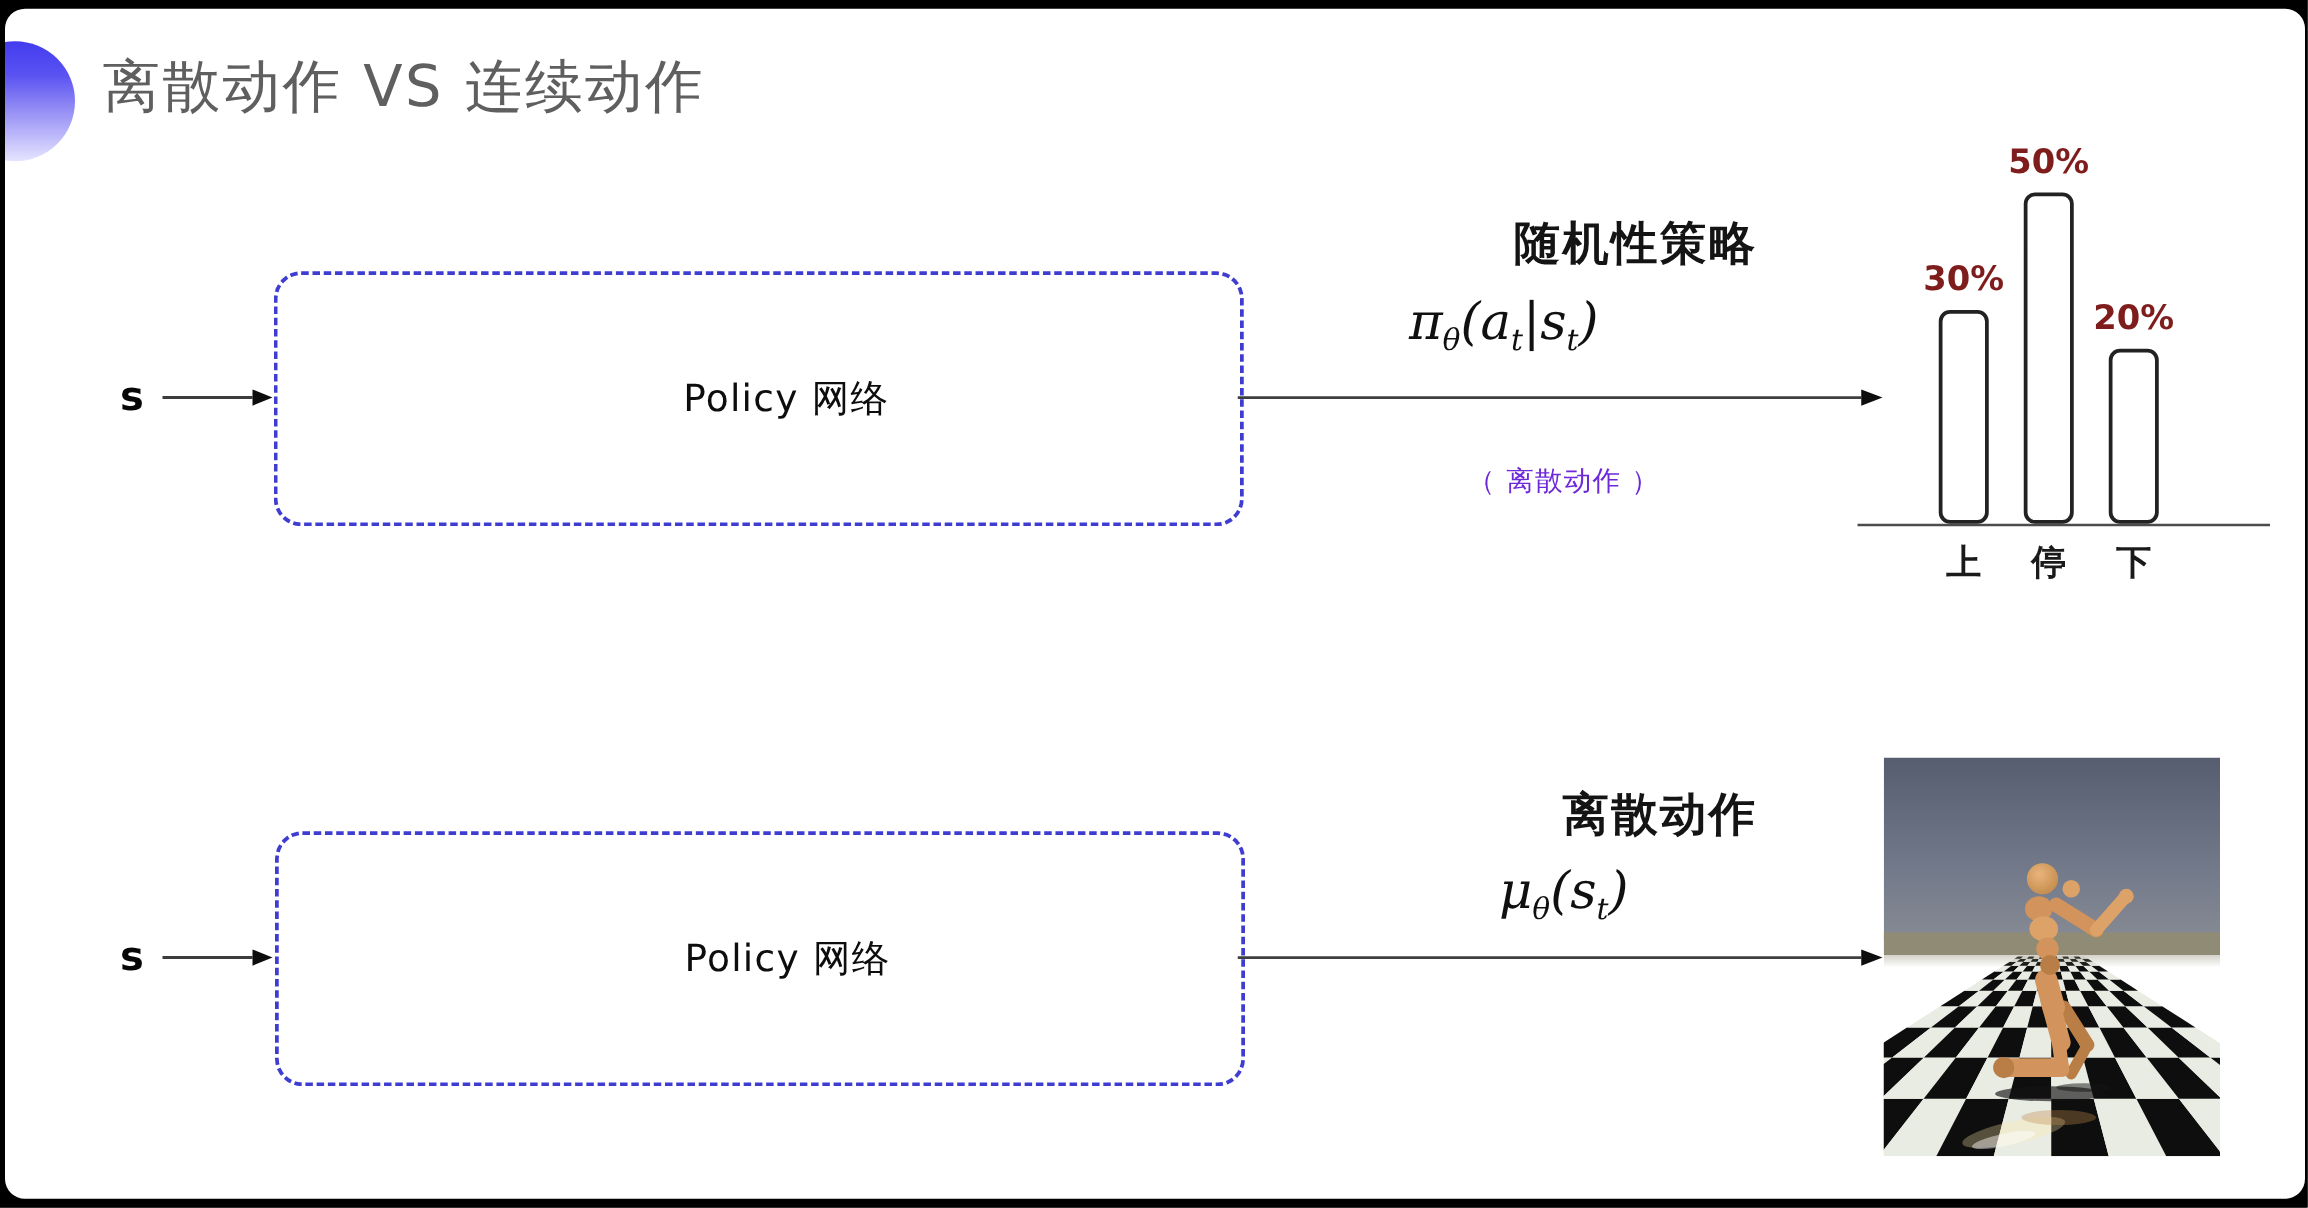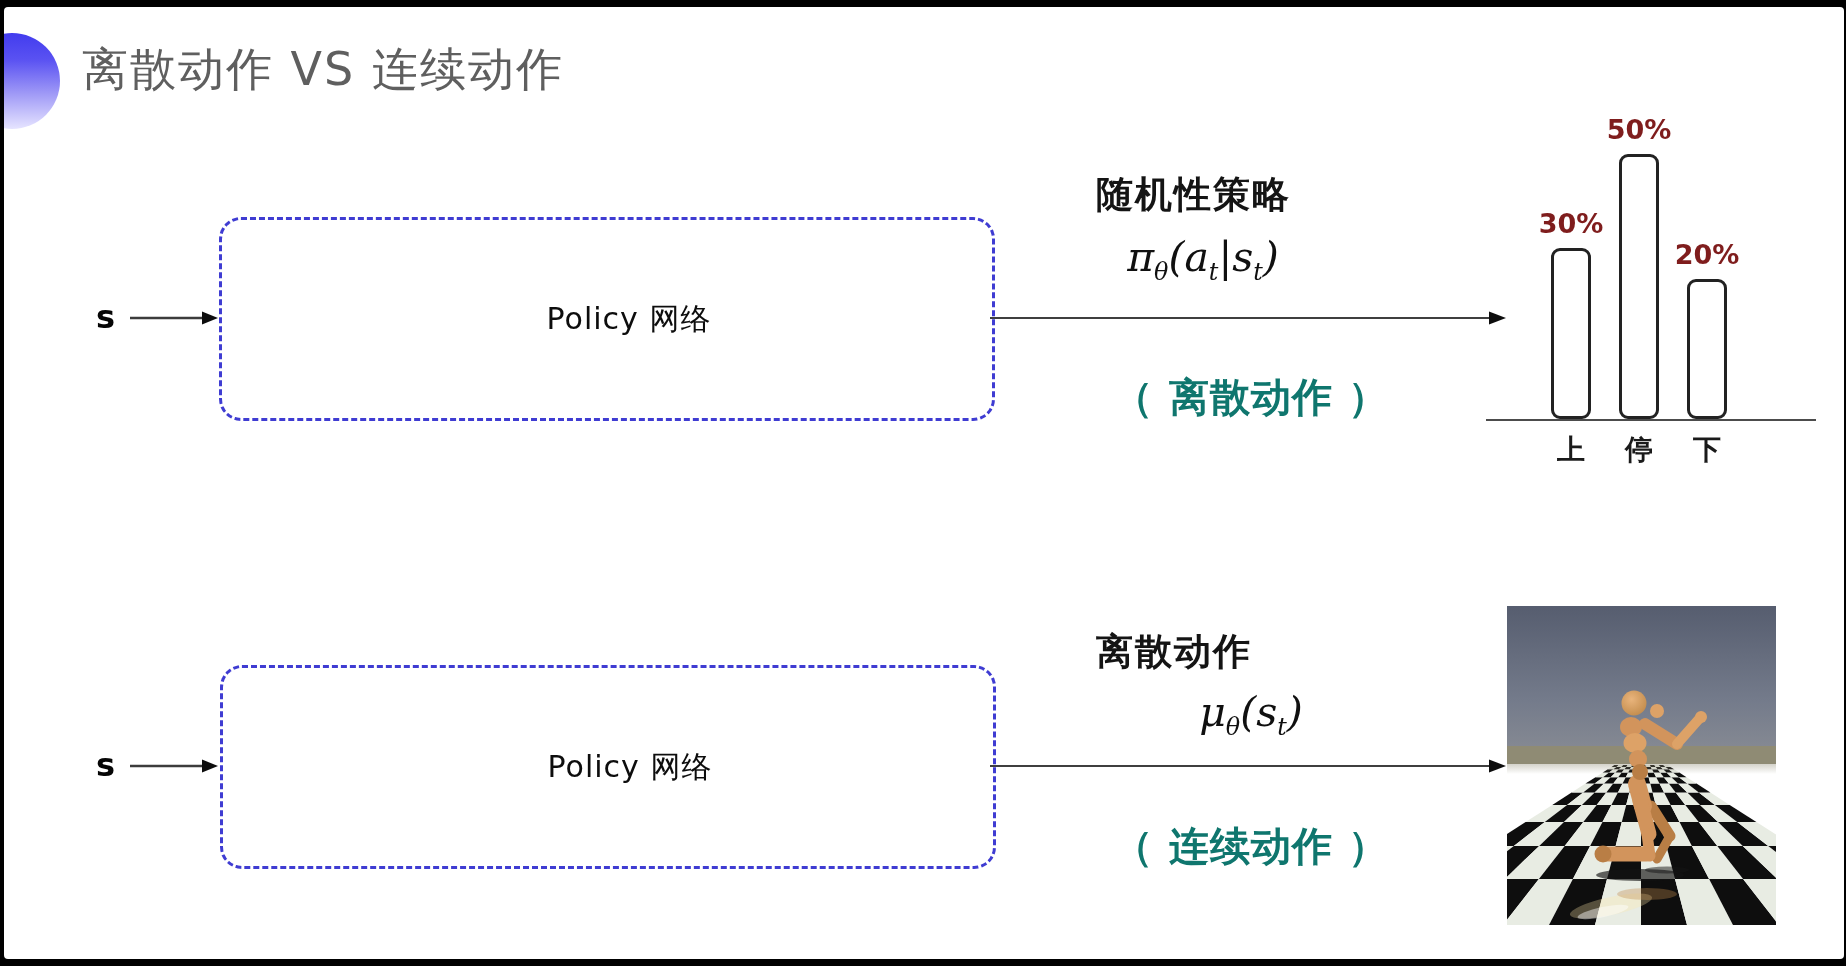--- a/index.html
+++ b/index.html
@@ -1,31 +1,31 @@
 <!DOCTYPE html>
 <html><head>
 <meta charset="utf-8">
 <style>
   html,body{margin:0;padding:0;background:#000;}
   #stage{position:relative;width:1846px;height:966px;background:#000;overflow:hidden;
          font-family:"DejaVu Sans","Liberation Sans",sans-serif;}
-  #slide{position:absolute;left:4px;top:7px;right:2px;bottom:7px;background:#fff;border-radius:4px;overflow:hidden;}
+  #slide{position:absolute;left:4px;top:7px;right:2px;bottom:7px;background:#fff;border-radius:16px;overflow:hidden;}
   .abs{position:absolute;}
   .bullet{left:-40px;top:26px;width:96px;height:96px;border-radius:50%;
           background:linear-gradient(180deg,#423cee 0%,#5a52f2 28%,#9d97f6 62%,#e6e4ff 100%);}
   .title{left:78px;top:32px;font-size:46px;color:#5f5f5f;letter-spacing:2px;white-space:nowrap;}
   .s-label{font-size:32px;font-weight:600;color:#060606;}
   .policy-box{width:770px;height:198px;border:3px dashed #3f3cd2;border-radius:22px;
               display:flex;align-items:center;justify-content:center;background:#fff;}
   .policy-box .lbl{font-size:30px;color:#0d0d0d;letter-spacing:1px;margin-left:44px;}
-  .ptitle{width:310px;text-align:left;font-size:37px;font-weight:600;color:#141414;letter-spacing:2px;}
+  .ptitle{width:310px;text-align:right;font-size:37px;font-weight:600;color:#141414;letter-spacing:2px;}
   .formula{width:310px;text-align:center;font-size:41px;color:#101010;
            font-family:"DejaVu Serif","Liberation Serif",serif;font-style:italic;}
   .formula sub{font-size:0.58em;font-style:italic;}
-  .rednote{width:310px;text-align:center;font-size:40px;font-weight:700;color:#0f766e;letter-spacing:1px;white-space:nowrap;}
+  .rednote{width:310px;text-align:center;font-size:22px;font-weight:400;color:#6d28d9;letter-spacing:1px;white-space:nowrap;}
   .arrow svg{display:block;}
   
   #chart{left:1482px;top:90px;width:332px;height:372px;}
   #chart .axis{position:absolute;left:0;top:322px;width:330px;height:2px;background:#4c4c4c;}
   #chart .bar{position:absolute;background:#fff;border:3px solid #222;border-radius:9px;box-sizing:border-box;}
   #chart .pct{position:absolute;text-align:center;font-size:27px;font-weight:600;color:#7f1d1d;}
   #chart .cat{position:absolute;text-align:center;font-size:28px;font-weight:600;color:#1a1a1a;}
   
   #scene{left:1503px;top:599px;width:269px;height:319px;}
   #scene svg{display:block;}
@@ -87,21 +87,20 @@
     <div class="abs arrow" style="left:986px;top:749px;">
       <svg width="518" height="20" viewBox="0 0 518 20">
         <line x1="0" y1="10" x2="499" y2="10" stroke="#3f3f3f" stroke-width="2.2"></line>
         <polygon points="499,3.5 516,10 499,16.5" fill="#0d0d0d"></polygon>
       </svg>
     </div>
     <div class="abs ptitle" style="left:1092px;top:620px;">离散动作</div>
     <div class="abs formula" style="left:1092px;top:681px;">
       <span>μ</span><sub>θ</sub><span>(s</span><sub>t</sub><span>)</span>
     </div>
-    <div class="abs rednote" style="left:1092px;top:812px;">（ 连续动作 ）</div>
 
     <div class="abs" id="scene">
         <svg width="269" height="319" viewBox="0 0 269 319">
           <defs>
     <linearGradient id="sky" x1="0" y1="0" x2="0" y2="1">
       <stop offset="0" stop-color="#565d6f"></stop>
               <stop offset="0.65" stop-color="#747b8b"></stop>
               <stop offset="1" stop-color="#868a93"></stop>
     </linearGradient>
     <linearGradient id="hor" x1="0" y1="0" x2="0" y2="1">

